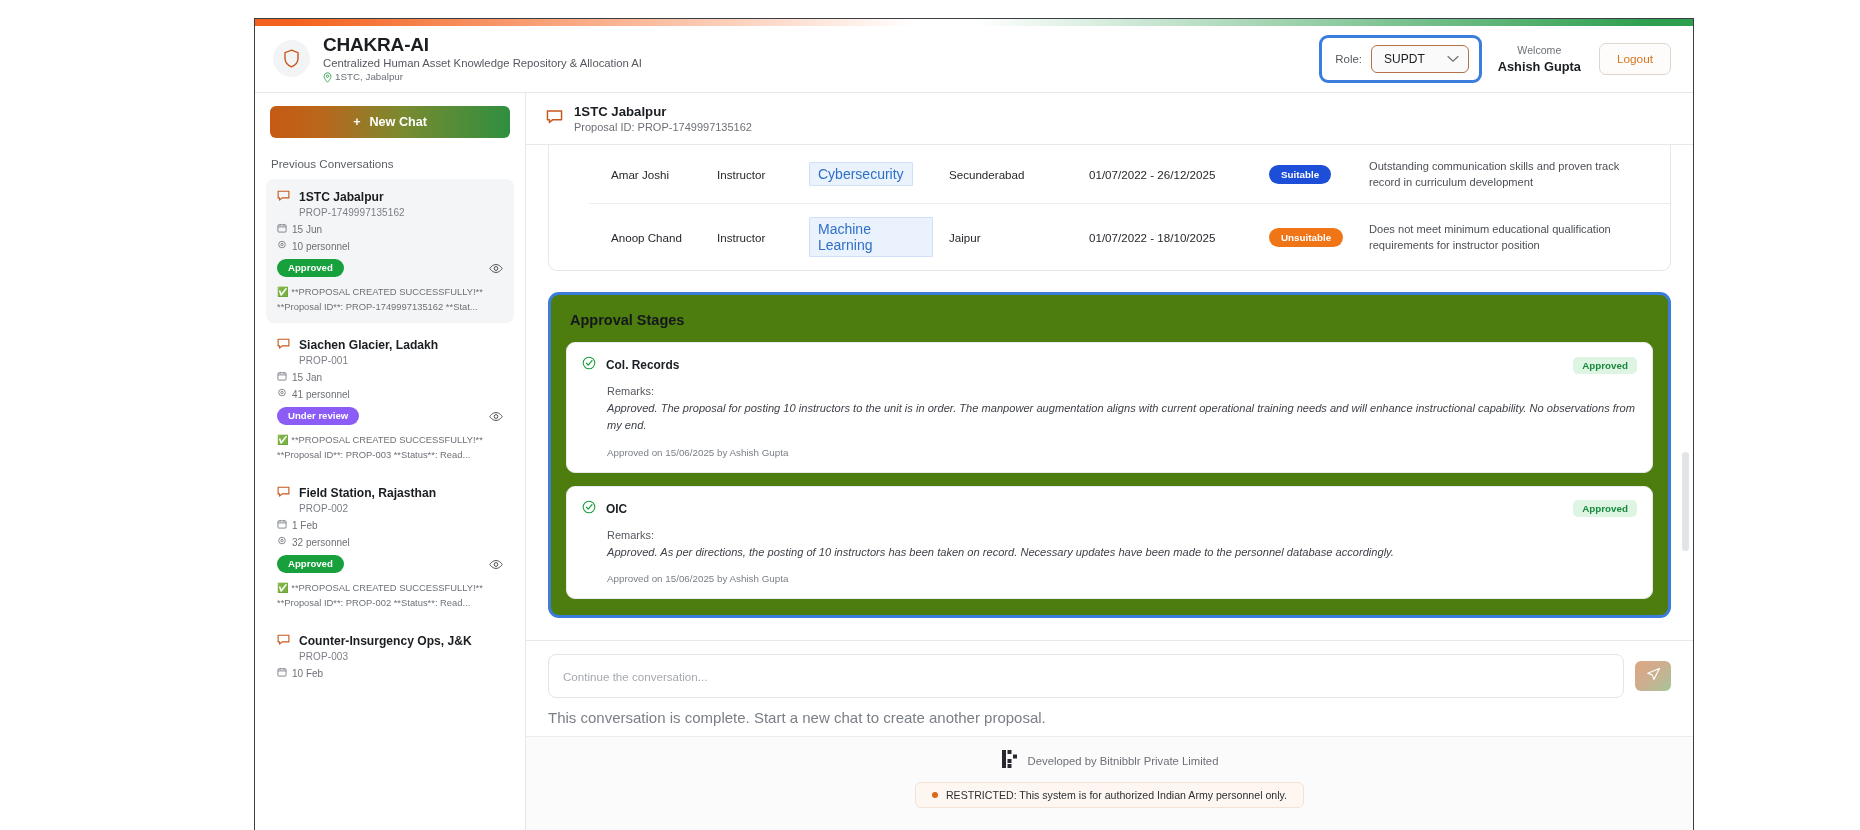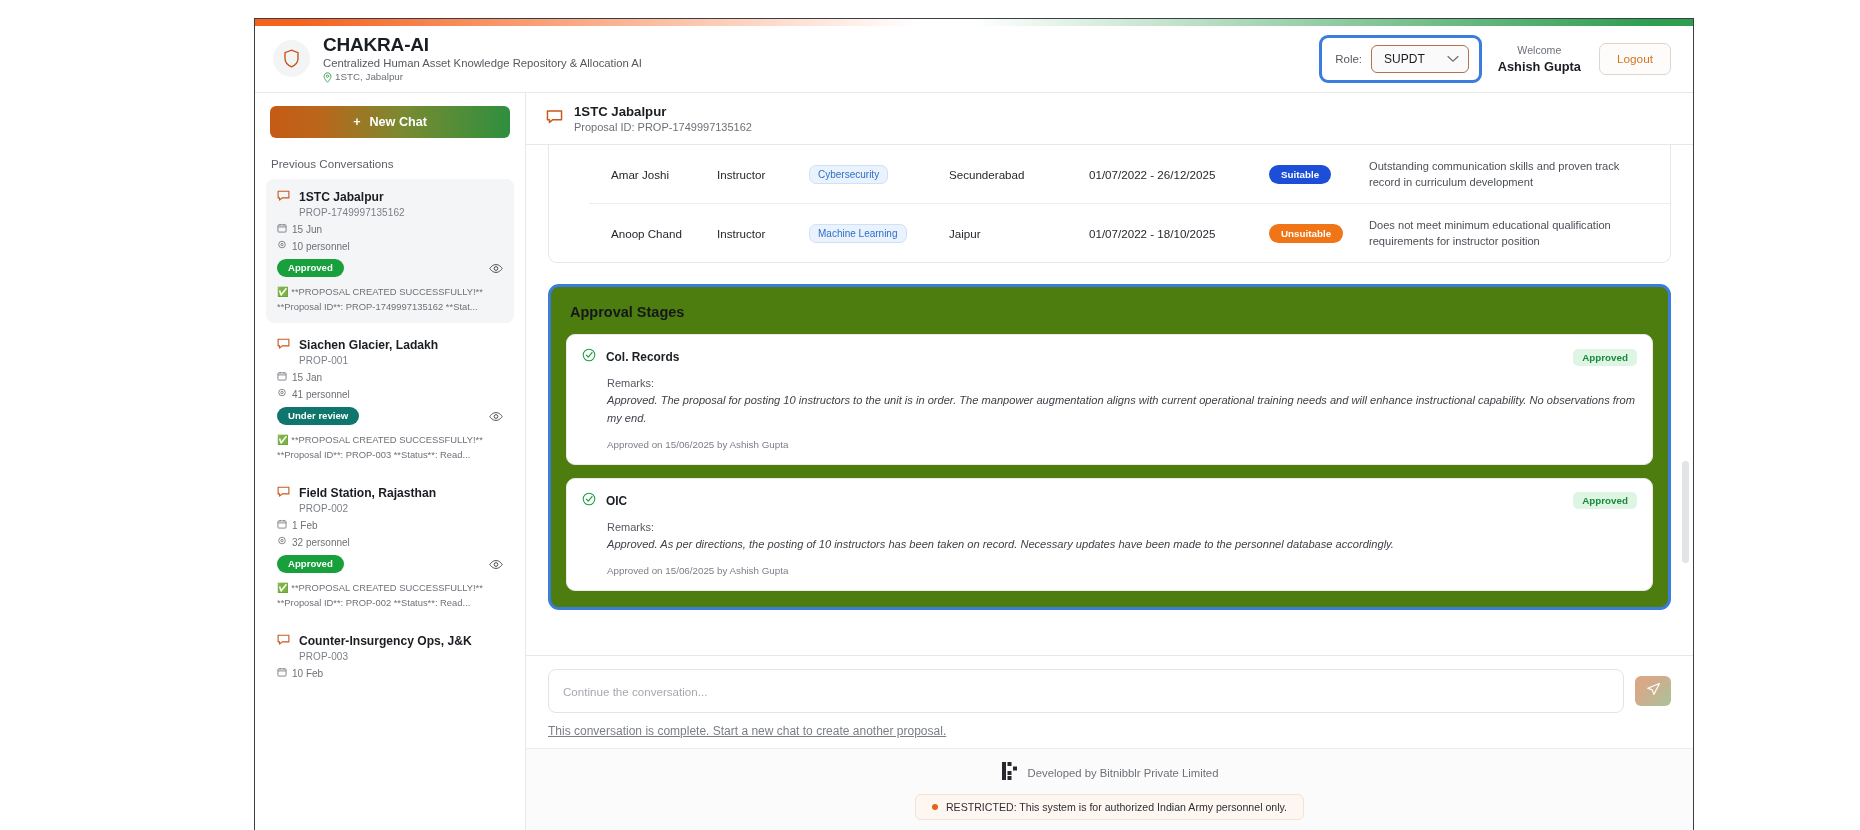--- a/index.html
+++ b/index.html
@@ -113,21 +113,21 @@
   .convo-title-row { display: flex; align-items: center; gap: 9px; }
   .convo-title { font-size: 12.1px; font-weight: bold; color: #1a1d21; }
   .convo-pid { font-size: 10px; color: #7a7f86; margin: 1px 0 0 22px; letter-spacing: 0.1px; }
   .convo-meta { font-size: 10px; color: #6d7177; display: flex; align-items: center; gap: 5px; margin-top: 5px; }
   .convo-foot { display: flex; align-items: center; margin-top: 7px; }
   .pill {
     font-size: 9.6px; font-weight: bold; color: #fff;
     border-radius: 999px; padding: 3px 11px 4px 11px;
   }
   .pill.approved { background: #17a03c; }
-  .pill.review  { background: #0f766e; }
+  .pill.review  { background: #8b5cf6; }
   .eye { margin-left: auto; color: #3b3f45; display: inline-flex; }
   .convo-preview {
     margin-top: 8px; font-size: 9.4px; line-height: 1.55;
     color: #6d7177; word-break: break-word;
   }
   .convo-preview .chk { color: #17a03c; }
 
   
   .main { flex: 1 1 auto; display: flex; flex-direction: column; min-width: 0; background:#fff; }
   .main-head {
@@ -168,23 +168,23 @@
   }
   table.cand tr + tr td { border-top: 1px solid #eceded; }
   .c-name  { width: 120px; padding-left: 22px !important; }
   .c-role  { width: 92px; }
   .c-skill { width: 140px; }
   .c-loc   { width: 140px; }
   .c-dates { width: 180px; }
   .c-stat  { width: 100px; }
   .c-rem   { padding-right: 22px !important; }
   .skill-chip {
-    display: inline-block; font-size: 10px; color: #2e6fc7;
+    display: inline-block; font-size: 14px; color: #2e6fc7;
     background: #eaf2fd; border: 1px solid #cfe0f7;
-    border-radius: 7px; padding: 3px 8px;
+    border-radius: 1px; padding: 3px 8px;
   }
   .stat-pill {
     display: inline-block; font-size: 9.8px; font-weight: bold; color: #fff;
     border-radius: 999px; padding: 4px 12px;
   }
   .stat-pill.suitable   { background: #1d4ed8; }
   .stat-pill.unsuitable { background: #f07517; }
   .rem-text { font-size: 11.1px; color: #4b4f55; line-height: 1.45; }
 
   
@@ -234,28 +234,28 @@
   }
   .composer-input::placeholder { color: #a5a9af; }
   .send-btn {
     flex: 0 0 auto; width: 36px; height: 30px; align-self: center;
     border: none; border-radius: 6px;
     background: linear-gradient(135deg, #dfa581 0%, #cdae8e 45%, #a8c49b 100%);
     color: #fff; display: flex; align-items: center; justify-content: center;
     cursor: pointer;
   }
   .composer-note {
-    font-size: 12px; color: #7a7f86; margin-top: 11px; text-decoration: underline;
+    font-size: 15px; color: #7a7f86; margin-top: 11px;
   }
 
   
   .app-footer {
     flex: 0 0 auto; background: #fbfbfc;
     border-top: 1px solid #ededef;
-    padding: 12px 0 10px 0;
+    padding: 12px 0 22px 0;
     display: flex; flex-direction: column; align-items: center; gap: 9px;
   }
   .dev-row { display: flex; align-items: center; gap: 9px; }
   .dev-text { font-size: 11.3px; color: #6d7177; }
   .restricted {
     font-size: 10.6px; color: #2d3035; font-weight: 500;
     background: #fdf6f1; border: 1px solid #f3e3d6;
     border-radius: 6px; padding: 6px 16px;
     display: flex; align-items: center; gap: 8px;
   }

